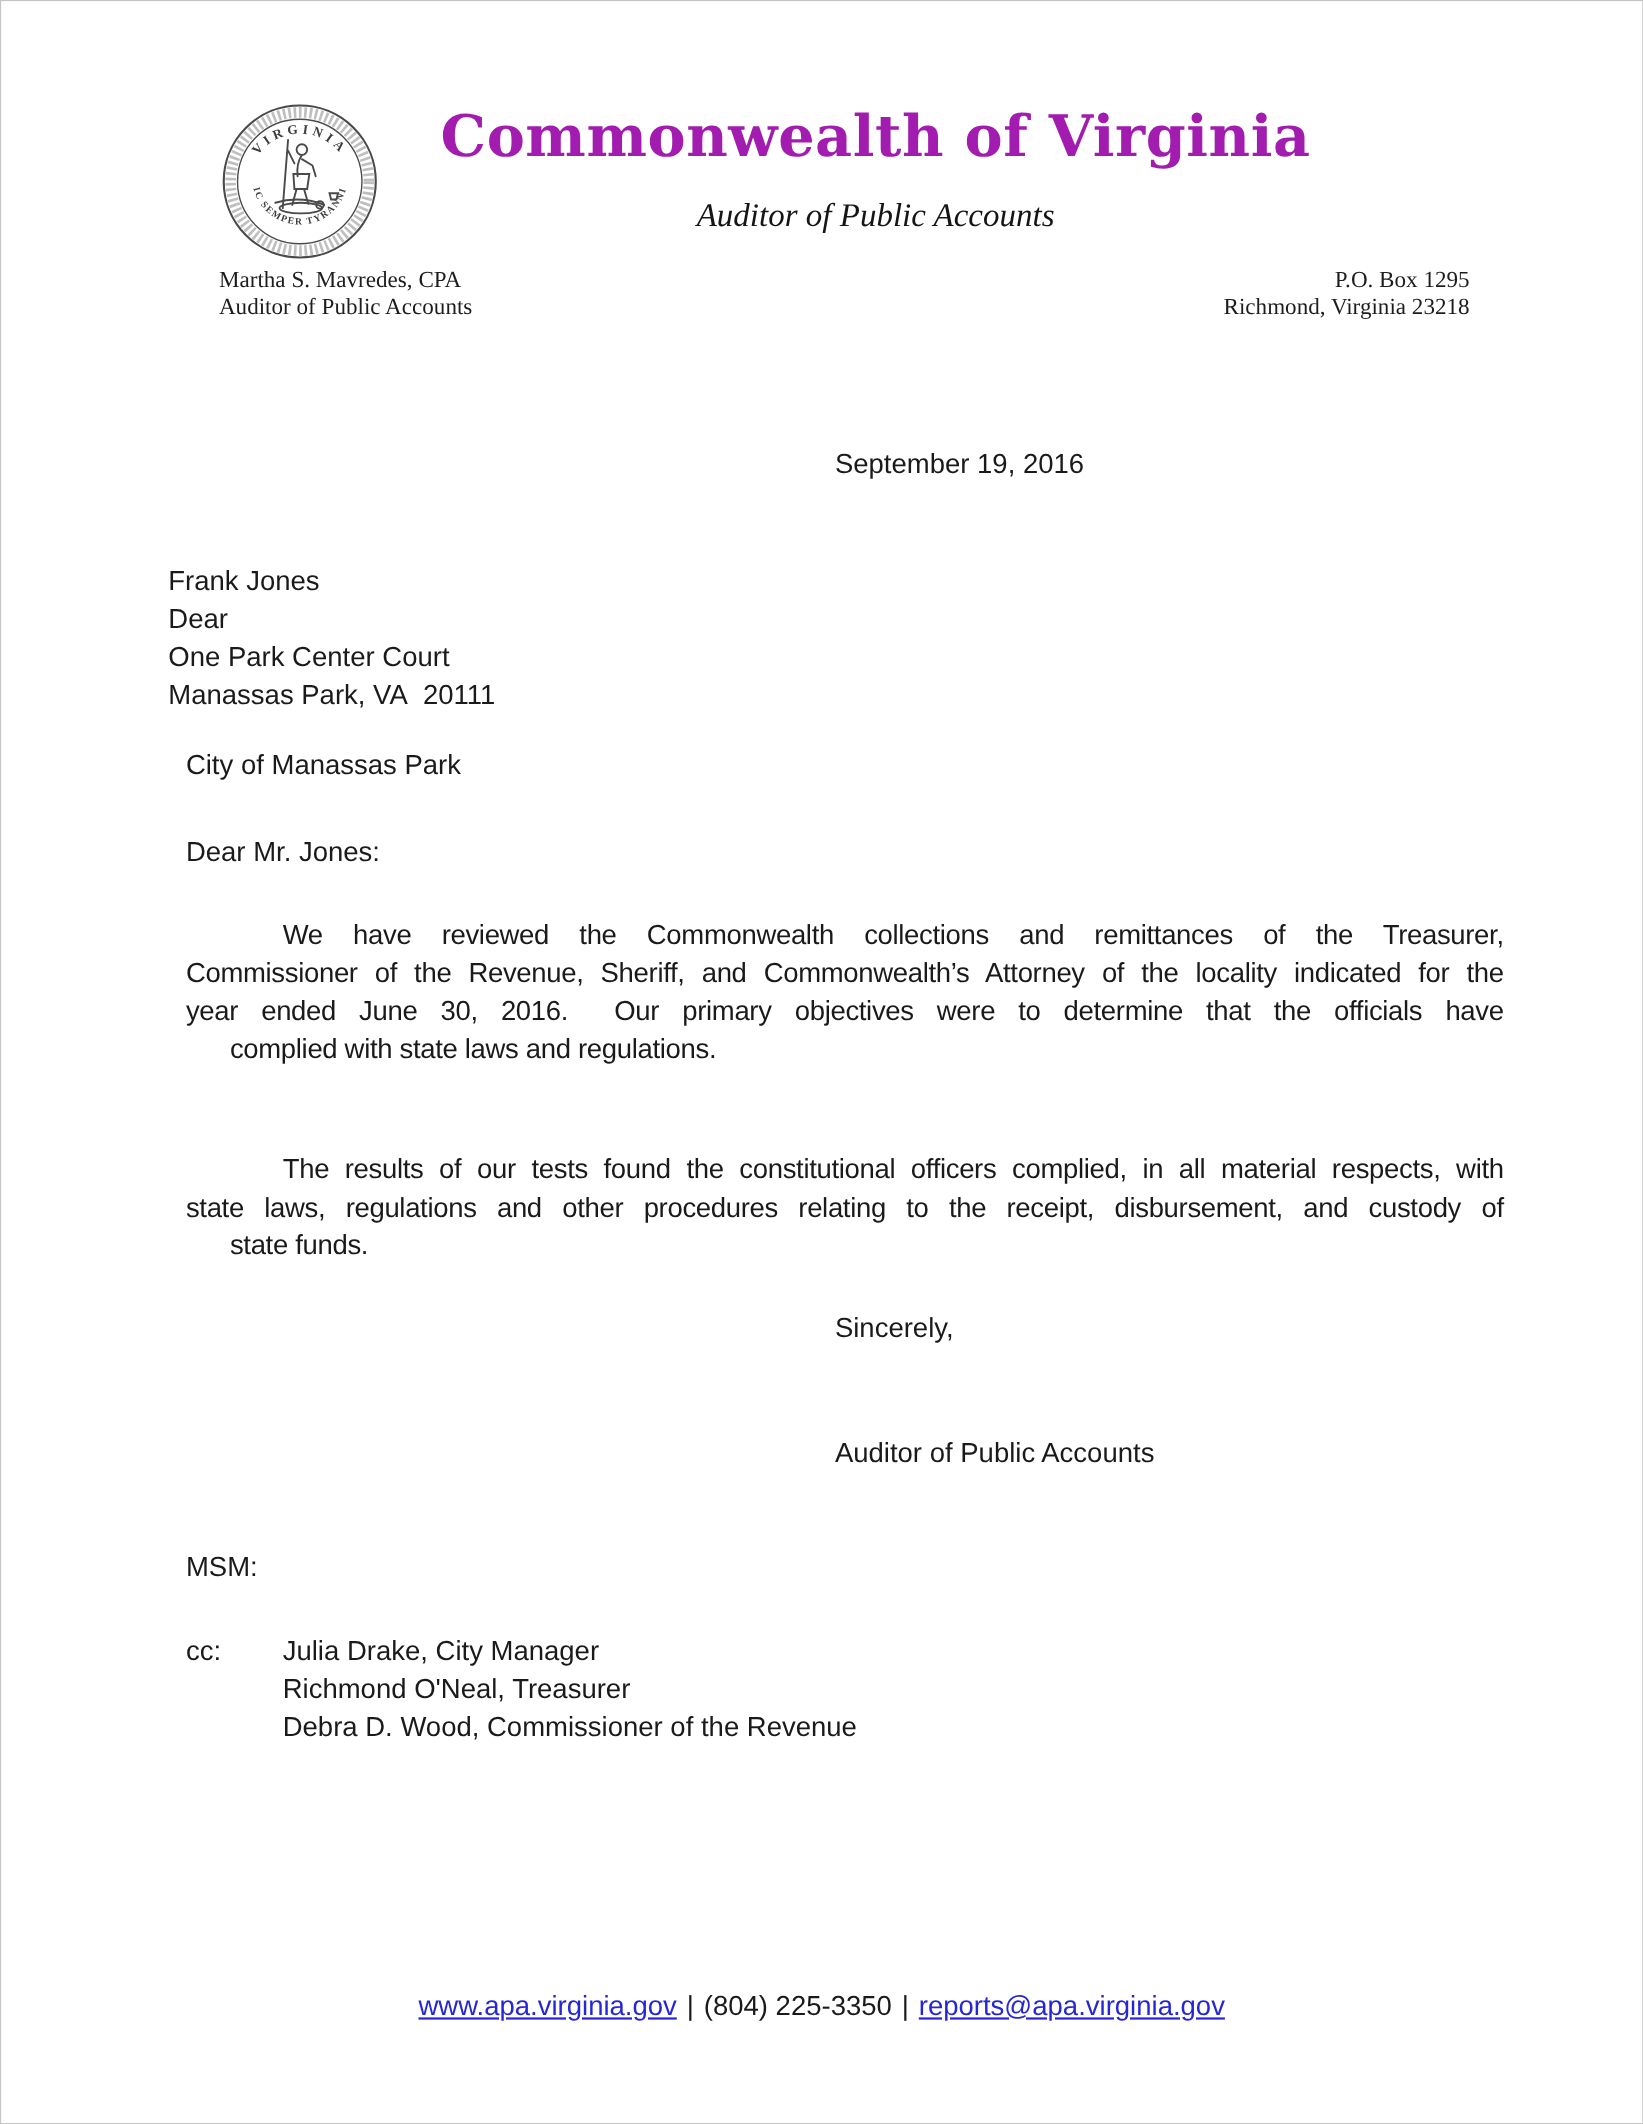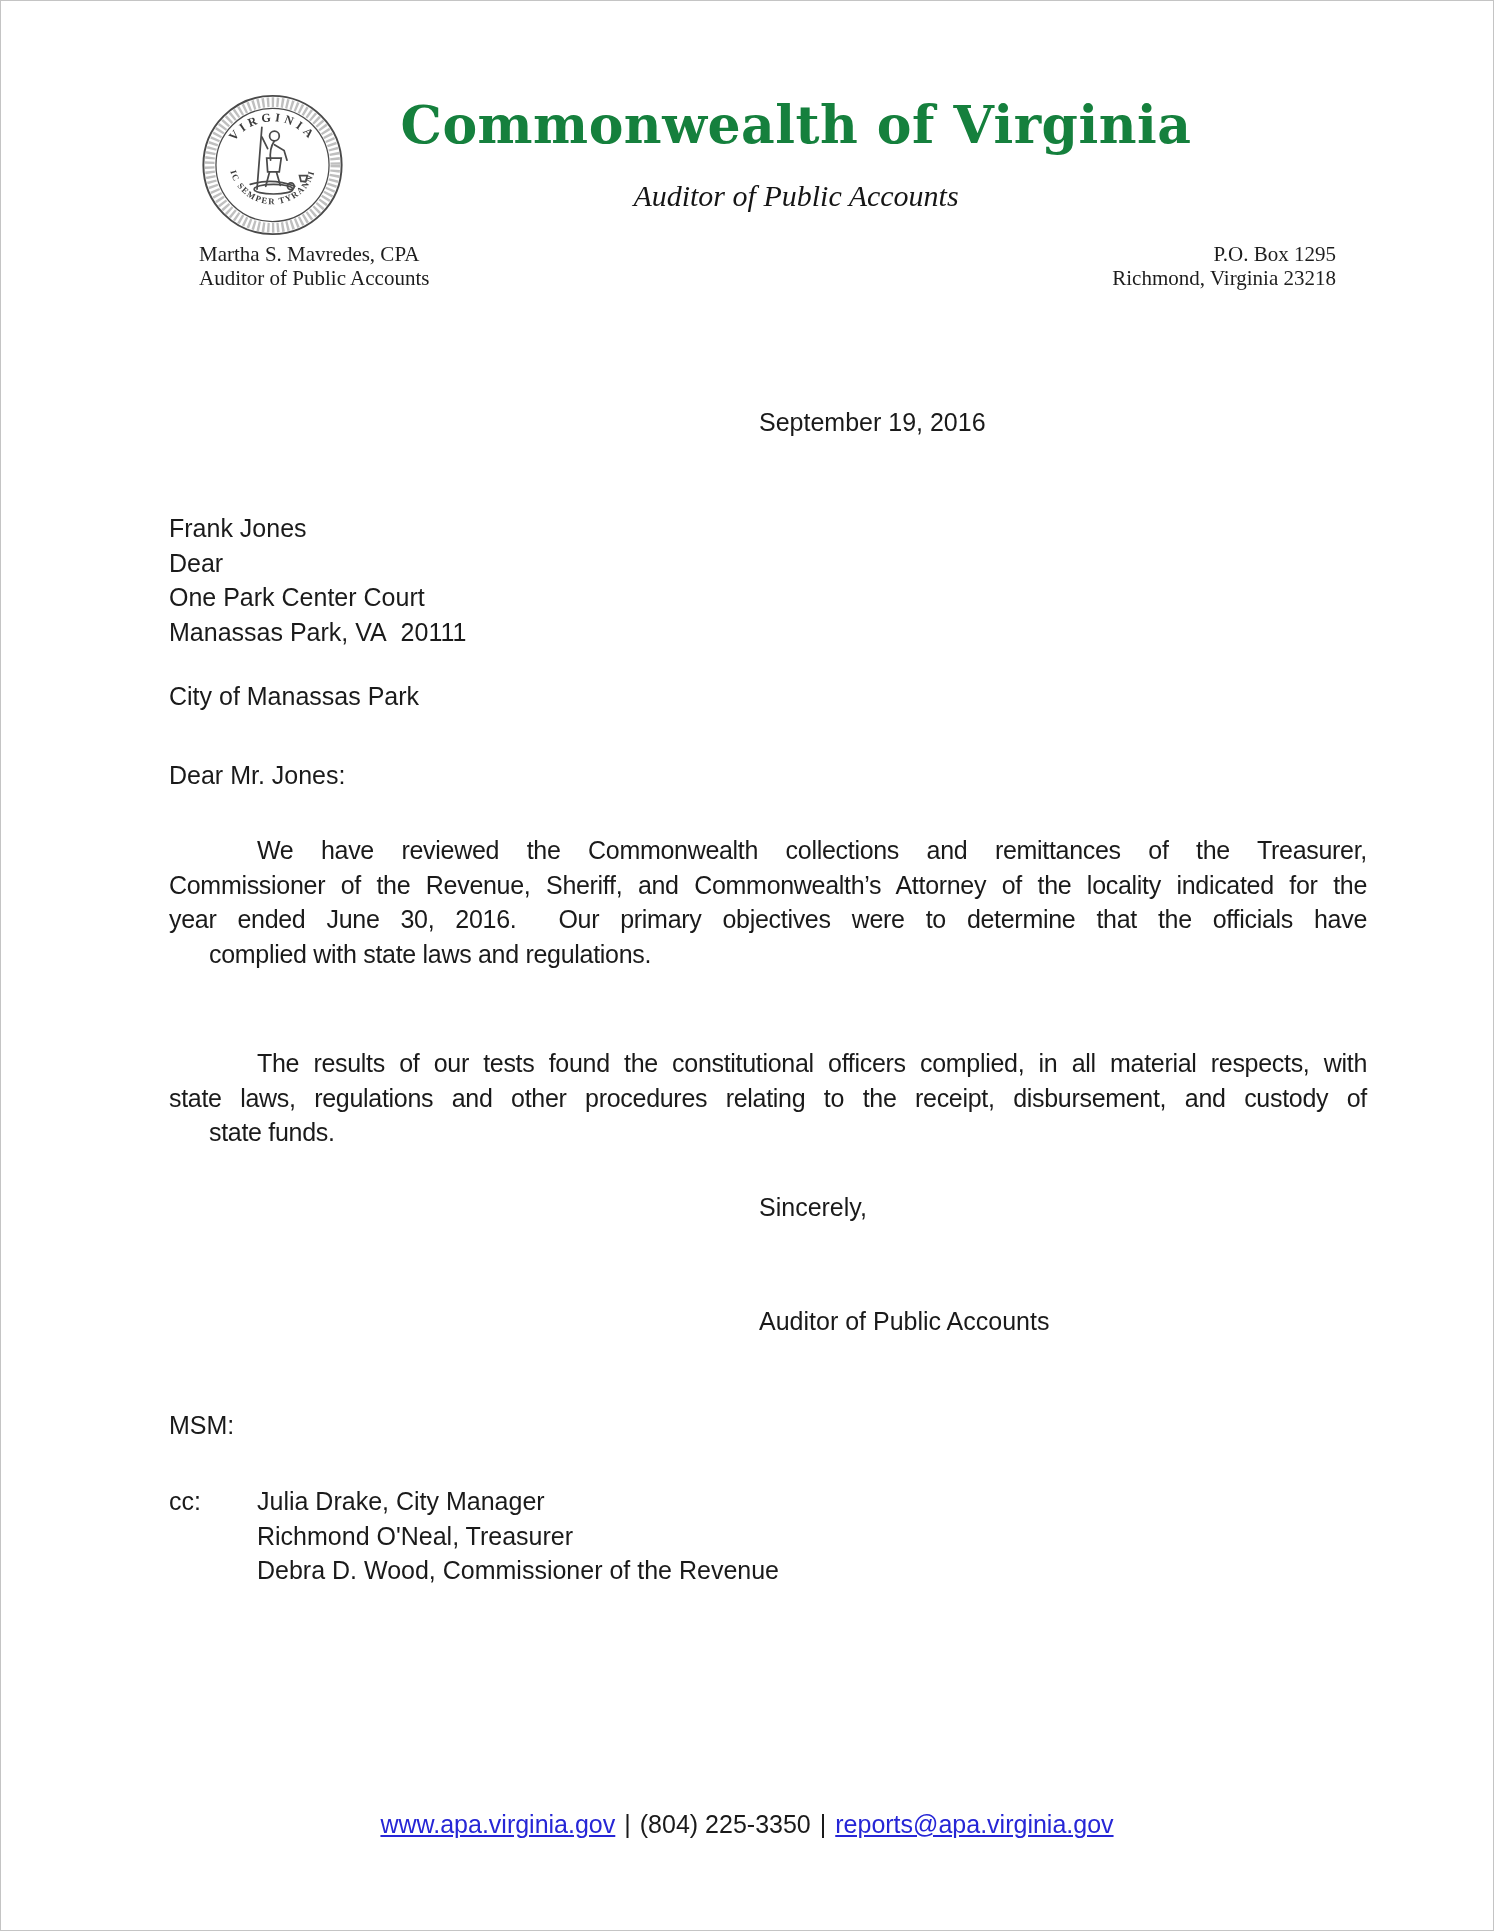--- a/index.html
+++ b/index.html
@@ -27,38 +27,38 @@
   .seal .figure { stroke: var(--seal-ink); fill: none; stroke-width: 1.8; stroke-linecap: round; }
   .seal text { fill: #3c3c3c; font-family: "Liberation Serif", serif; font-weight: bold; }
 
   .title-wrap { position: absolute; left: 345px; top: 96px; width: 900px; text-align: center; }
   .title {
     font-family: "DejaVu Serif", serif;
     font-weight: 700;
     font-size: 52px;
     line-height: 56px;
     letter-spacing: 0.5px;
-    color: #15803d;
+    color: #a21caf;
   }
   .subtitle {
     margin-top: 26px;
     font-family: "Liberation Serif", serif;
     font-style: italic;
     font-size: 30px;
     line-height: 34px;
     color: #151515;
   }
   .serifblock { font-family: "Liberation Serif", serif; font-size: 21px; line-height: 24px; color: #1d1d1d; }
   .official { position: absolute; left: 198px; top: 241px; text-align: left; }
   .addr     { position: absolute; right: 157px; top: 241px; text-align: right; }
 
   
   .bodytext { font-size: 25px; line-height: 34.5px; color: var(--text); }
   .date       { position: absolute; left: 758px;  top: 404px; }
-  .recipient  { position: absolute; left: 168px;  top: 510px; }
+  .recipient  { position: absolute; left: 152px;  top: 510px; }
   .reline     { position: absolute; left: 168px;  top: 678px; }
   .salutation { position: absolute; left: 168px;  top: 757px; }
   .para  { position: absolute; left: 168px; width: 1198px; letter-spacing: -0.3px; }
   .p1 { top: 832px; }
   .p2 { top: 1045px; }
   .jline { text-align: justify; text-align-last: justify; }
   .para .jline:first-child { text-indent: 88px; }
   .para .jline:last-child  { text-align-last: left; margin-left: 40px; }
   .closing   { position: absolute; left: 758px; top: 1189px; }
   .sigtitle  { position: absolute; left: 758px; top: 1303px; }

